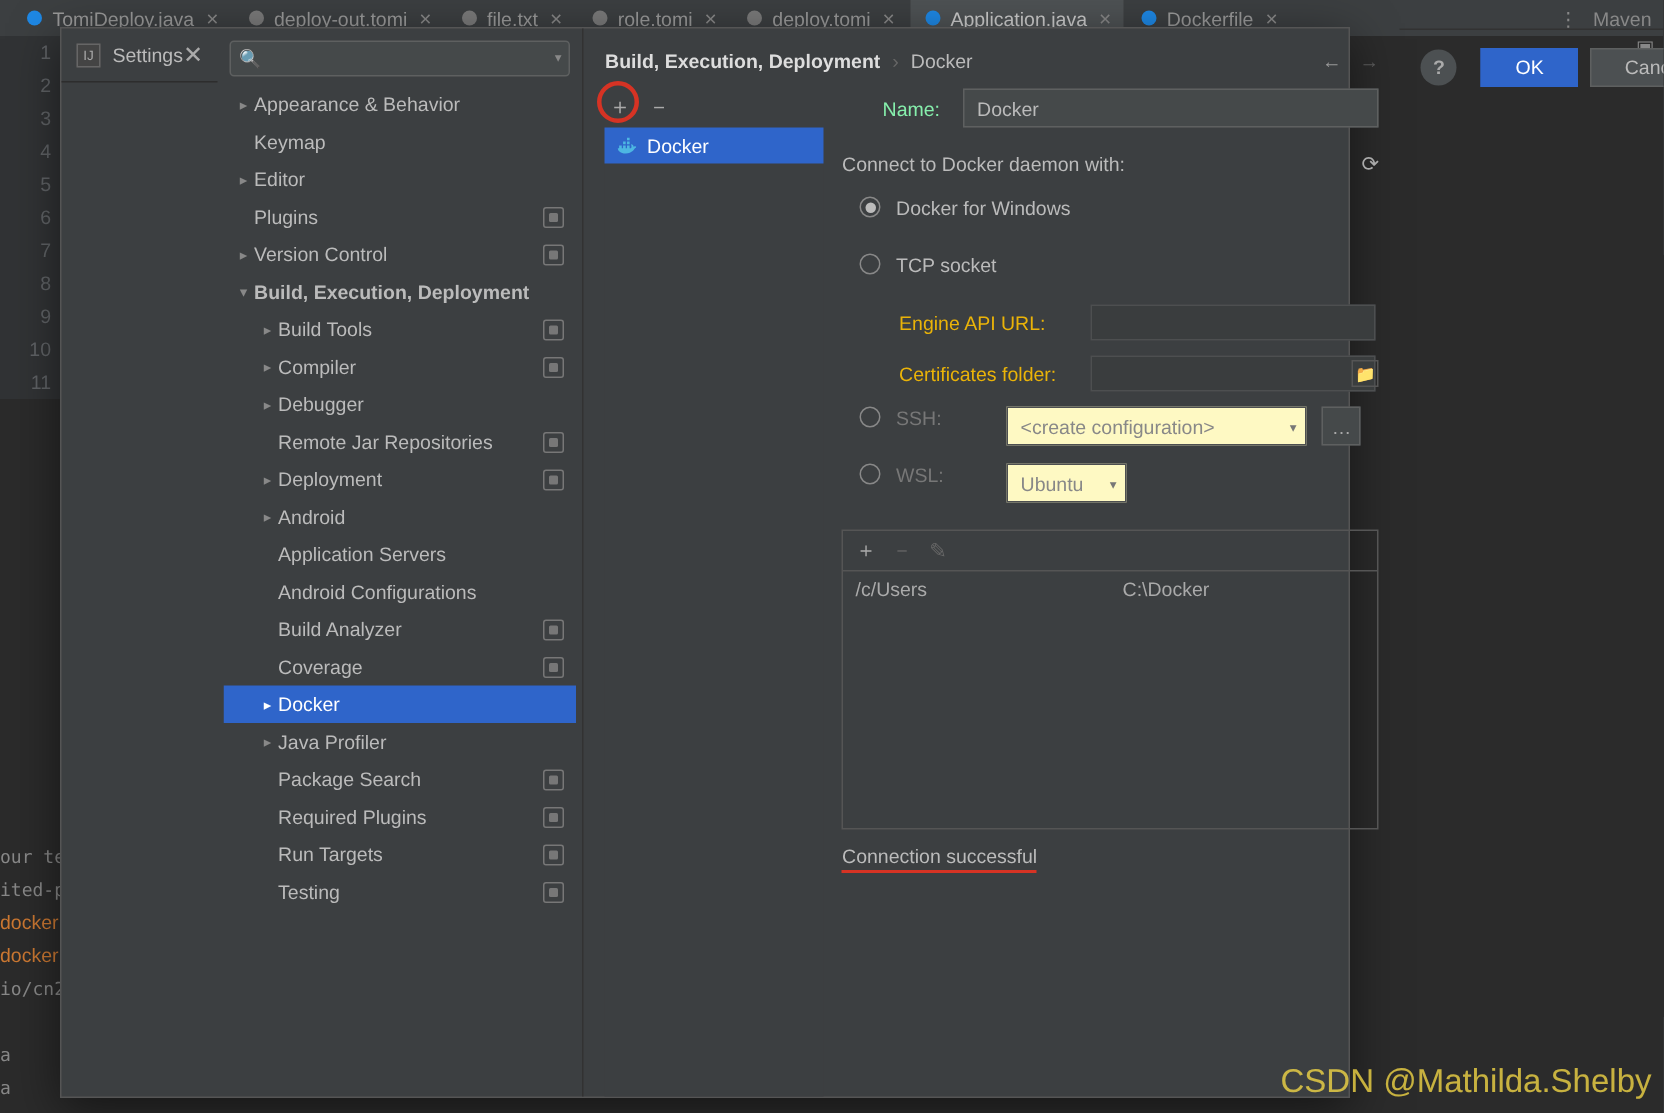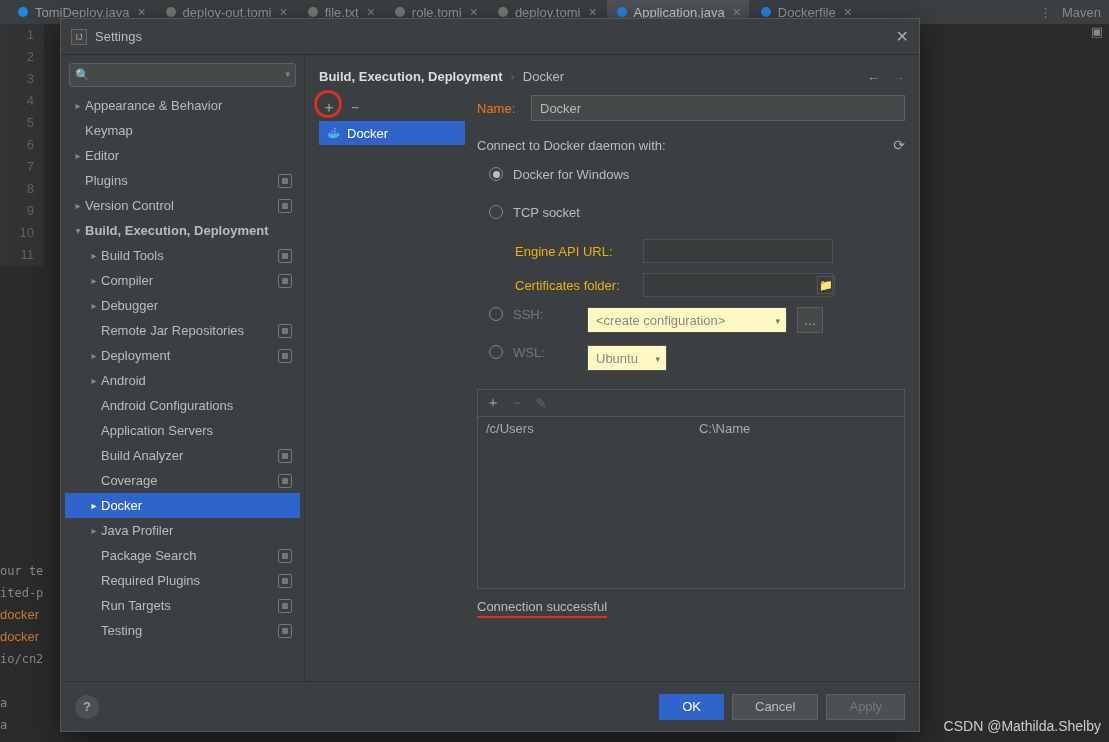--- a/index.html
+++ b/index.html
@@ -8,21 +8,21 @@
 .editor-tabs .tab { display:flex; align-items:center; gap:5px; padding:0 8px; height:24px; color:#999; white-space:nowrap;}
 .editor-tabs .tab.active { background:#4e5254; color:#ccc;}
 .editor-tabs .tab .ic { width:14px; height:14px; display:inline-block; }
 .editor-tabs .tab .x { color:#888; font-size:14px; margin-left:3px;}
 .editor-tabs .more { margin-left:auto; color:#888; display:flex; gap:10px; align-items:center;}
 .gutter { position:absolute; left:0; top:24px; width:44px; background:#313335;}
 .gutter .ln { height:22px; color:#606366; text-align:right; padding-right:10px; line-height:22px;}
 .bgtext { position:absolute; left:0; color:#888; font-family:Consolas,monospace; font-size:12px; line-height:22px; white-space:pre; }
 .bgtext .y { color:#cc7832; }
 
-.dialog { position:absolute; left:60px; top:18px; width:860px; height:714px; background:#3c3f41; border:1px solid #555; display:flex; flex-direction:column; box-shadow:0 8px 30px rgba(0,0,0,.5);}
+.dialog { position:absolute; left:40px; top:18px; width:860px; height:714px; background:#3c3f41; border:1px solid #555; display:flex; box-shadow:0 8px 30px rgba(0,0,0,.5);}
 .titlebar { height:36px; display:flex; align-items:center; padding:0 10px; border-bottom:1px solid #2d2d2d;}
 .titlebar .ij { width:16px; height:16px; background:#444; border:1px solid #666; margin-right:8px; display:flex; align-items:center; justify-content:center; font-size:9px; color:#aaa;}
 .titlebar .ttl { color:#bbb; }
 .titlebar .close { margin-left:auto; color:#aaa; font-size:16px; cursor:pointer;}
 .body { flex:1; display:flex; min-height:0;}
 .sidebar { width:244px; border-right:1px solid #323232; display:flex; flex-direction:column; padding:8px 4px;}
 .search { position:relative; margin:0 4px 6px 4px;}
 .search input { width:100%; height:24px; background:#45494a; border:1px solid #5e6060; border-radius:3px; color:#bbb; padding:0 22px 0 22px; outline:none;}
 .search .mag { position:absolute; left:6px; top:5px; color:#888; font-size:12px;}
 .search .dd { position:absolute; right:6px; top:6px; color:#888; font-size:9px;}
@@ -45,21 +45,21 @@
 .cols { flex:1; display:flex; gap:12px; margin-top:6px; min-height:0;}
 .listcol { width:146px; display:flex; flex-direction:column;}
 .tb { display:flex; gap:6px; align-items:center; height:24px; position:relative;}
 .tb .btn { width:20px; height:20px; color:#aaa; display:flex; align-items:center; justify-content:center; cursor:pointer; font-size:15px;}
 .redcirc { position:absolute; left:-5px; top:-5px; width:28px; height:28px; border:3px solid #d63324; border-radius:50%; pointer-events:none;}
 .svclist { flex:1; background:#3c3f41; margin-top:2px;}
 .svclist .row { height:24px; display:flex; align-items:center; gap:6px; padding:0 8px; background:#2f65ca; color:#fff;}
 .svclist .row .dk { width:14px; height:14px; display:inline-block;}
 .form { flex:1; display:flex; flex-direction:column; min-width:0;}
 .frow { display:flex; align-items:center; gap:10px; margin-bottom:12px;}
-.frow .lab { width:44px; color:#f97316;}
+.frow .lab { width:44px; color:#86efac;margin-left:27px;}
 .frow input[type=text] { flex:1; height:26px; background:#45494a; border:1px solid #5e6060; color:#bbb; padding:0 8px; outline:none;}
 .hdrrow { display:flex; align-items:center; margin:4px 0 14px 0;}
 .hdrrow .refresh { margin-left:auto; color:#aaa; cursor:pointer; font-size:14px;}
 .radios { padding-left:12px;}
 .rrow { display:flex; gap:10px; margin-bottom:12px; min-height:26px;}
 .rrow.dis { color:#777;}
 .rad { width:14px; height:14px; border:1px solid #888; border-radius:50%; display:flex; align-items:center; justify-content:center; cursor:pointer;}
 .rad.on::after { content:""; width:7px; height:7px; background:#bbb; border-radius:50%;}
 .rrow .rlab { min-width:64px;}
 .subfields { margin-left:26px; margin-top:-4px; margin-bottom:10px;}
@@ -82,21 +82,21 @@
 .pmap .prow div { flex:1; padding:4px 8px; color:#aaa;}
 .status { margin-top:10px; color:#bbb;}
 .redund { width:130px; height:2px; background:#d63324; margin-top:2px;}
 .footer { height:50px; border-top:1px solid #323232; display:flex; align-items:center; padding:0 14px; gap:8px;}
 .help { width:24px; height:24px; border-radius:12px; background:#4c5052; color:#aaa; display:flex; align-items:center; justify-content:center; font-weight:bold; cursor:pointer;}
 .footer .sp { flex:1;}
 .btnf { height:26px; padding:0 22px; border:1px solid #5e6060; background:#4c5052; color:#bbb; cursor:pointer; display:flex; align-items:center;}
 .btnf.primary { background:#2f65ca; border-color:#2f65ca; color:#fff;}
 .btnf.dis { color:#777;}
 
-.watermark { position:absolute; right:8px; bottom:8px; color:#ffffff; font-size:14px; opacity:.75; pointer-events:none;}
+.watermark { position:absolute; right:8px; bottom:8px; color:#fde047; font-size:22px; opacity:.75; pointer-events:none;}
 .screenicon { position:absolute; right:6px; top:24px; color:#888;}
 
 svg { display:block; }
 </style>
 </head>
 <body>
 
 <div class="editor-tabs" id="tabbar">
     <div class="tab">
       <span class="ic">
@@ -253,25 +253,25 @@
             <span class="arrow">▸</span>
             <span class="lbl">Deployment</span>
             <span class="badge"></span>
           </div>
           <div class="it d1">
             <span class="arrow">▸</span>
             <span class="lbl">Android</span>
           </div>
           <div class="it d1">
             <span class="arrow"></span>
+            <span class="lbl">Application Servers</span>
+          </div>
+          <div class="it d1">
+            <span class="arrow"></span>
             <span class="lbl">Android Configurations</span>
-          </div>
-          <div class="it d1">
-            <span class="arrow"></span>
-            <span class="lbl">Application Servers</span>
           </div>
           <div class="it d1">
             <span class="arrow"></span>
             <span class="lbl">Build Analyzer</span>
             <span class="badge"></span>
           </div>
           <div class="it d1">
             <span class="arrow"></span>
             <span class="lbl">Coverage</span>
             <span class="badge"></span>
@@ -390,21 +390,21 @@
 
           <div class="pmap">
             <div class="ptb">
               <span class="b">＋</span>
               <span class="b dis">－</span>
               <span class="b dis">✎</span>
             </div>
             <div class="pbody" id="pbody">
                 <div class="prow">
                   <div>/c/Users</div>
-                  <div>C:\Name</div>
+                  <div>C:\Docker</div>
                 </div>
               </div>
           </div>
 
           <div class="status">
             <span>Connection successful</span>
             <div class="redund"></div>
           </div>
         </div>
       </div>

